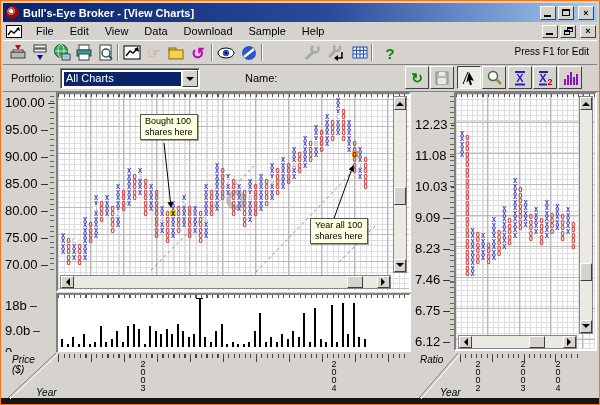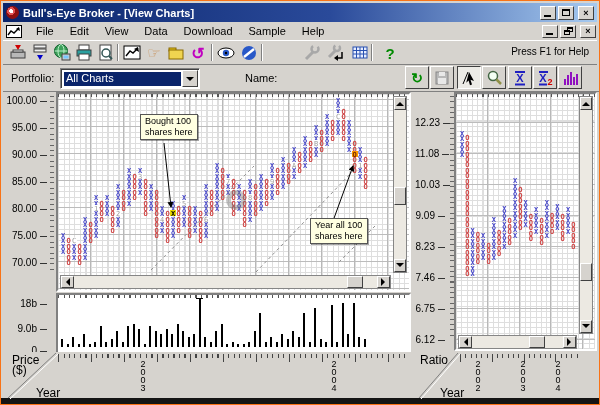--- a/index.html
+++ b/index.html
@@ -60,21 +60,21 @@
     repeating-linear-gradient(to right, #dedede 0 1px, transparent 1px 5.3px),
     repeating-linear-gradient(to bottom, #dedede 0 1px, transparent 1px 5.3px);}
   .topticks{position:absolute;left:0;right:0;top:0;height:3px;
     background:repeating-linear-gradient(to right,#555 0 1px,transparent 1px 5.5px);}
   .mark{position:absolute;width:6px;height:6px;line-height:6px;text-align:center;
     font:bold 7px "DejaVu Sans Mono",monospace;pointer-events:none;}
   .mx{color:#4343c8;} .mo{color:#d04848;}
   .mmonth{color:#9a9a9a;background:#fff;font-weight:normal;}
   .hl-buy{background:#e8d800;color:#000;z-index:2;}
   .hl-sell{background:#ff9a00;color:#7a2c00;z-index:2;}
-  .axlab{position:absolute;font-size:10px;color:#000;text-align:right;white-space:nowrap;}
+  .axlab{position:absolute;font-size:13px;color:#000;text-align:left;white-space:nowrap;}
   .axlab .dash{display:inline-block;width:7px;height:1px;background:#333;margin-left:3px;vertical-align:middle;}
   .vruler{position:absolute;width:4px;background:repeating-linear-gradient(to bottom,#666 0 1px,transparent 1px 5.4px);}
   .anno{position:absolute;background:#ffffe1;border:1px solid #555;font-size:9px;line-height:11px;
     padding:1px 4px;white-space:pre-line;box-shadow:1px 1px 0 rgba(0,0,0,.35);z-index:5;}
   .wm{position:absolute;left:168px;top:96px;display:flex;align-items:center;gap:6px;z-index:3;pointer-events:none;
     font-size:24px;font-weight:bold;color:rgba(110,110,110,.40);letter-spacing:1px;}
   .wmring{width:20px;height:20px;border:5px solid rgba(110,110,110,.40);border-radius:50%;}
   .vbar{position:absolute;width:2px;background:#000;}
   .vcap{position:absolute;width:7px;height:1px;background:#000;}
   
@@ -86,21 +86,21 @@
   .tr{width:0;height:0;border:4px solid transparent;border-left:4px solid #000;margin-left:3px;}
   .tu{width:0;height:0;border:4px solid transparent;border-bottom:4px solid #000;margin-bottom:3px;}
   .td{width:0;height:0;border:4px solid transparent;border-top:4px solid #000;margin-top:3px;}
   
   .axstrip{position:absolute;top:260px;height:48px;background:#d6d3ce;font-size:10px;color:#000;}
   .tickrow{position:absolute;height:4px;background:repeating-linear-gradient(to right,#444 0 1px,transparent 1px 5.5px);}
   .tickrow.maj{height:8px;background:repeating-linear-gradient(to right,#444 0 1px,transparent 1px 33px);}
   .tickrowR{position:absolute;height:4px;background:repeating-linear-gradient(to right,#444 0 1px,transparent 1px 5.3px);}
   .tickrowR.maj{height:8px;background:repeating-linear-gradient(to right,#444 0 1px,transparent 1px 31.8px);}
   .vtext{position:absolute;width:8px;font-size:9px;line-height:8px;text-align:center;color:#000;}
-  .axtitle{position:absolute;font-size:12px;white-space:pre-line;line-height:10px;}
+  .axtitle{position:absolute;font-size:10px;white-space:pre-line;line-height:10px;font-style:italic;}
   .bottomstrip{position:absolute;left:0px;bottom:0px;width:600px;height:6px;background:#141414;}
   svg{display:block;}
   .ovl{position:absolute;z-index:4;pointer-events:none;}
 </style>
 </head>
 <body>
 
 <div class="win">
 
   <div class="titlebar">
@@ -237,21 +237,21 @@
     <div class="tbtn" style="left:346px">
       <svg width="20" height="20">
           <rect x="3" y="4" width="14" height="11" fill="#e8eeff" stroke="#2850b0"></rect>
           <path d="M3 7.5 h14 M3 11 h14 M6.5 4 v11 M10 4 v11 M13.5 4 v11" stroke="#2850b0" stroke-width="1"></path>
         </svg>
       </div>
     <div class="tsep" style="left:368px"></div>
     <div class="tbtn" style="left:376px">
       <span style="font-size:15px;font-weight:bold;color:#008a00">?</span>
       </div>
-    <span class="f1hint">Press F1 for Help</span>
+    <span class="f1hint">Press F1 for Edit</span>
   </div>
 
   <div class="comborow">
     <span class="lbl" style="left:8px">Portfolio:</span>
     <div class="combo" style="left:57px;width:140px">
       <span class="val sel">All Charts</span>
       <span class="cbtn">
           <i class="tri-d"></i>
         </span>
     </div>

